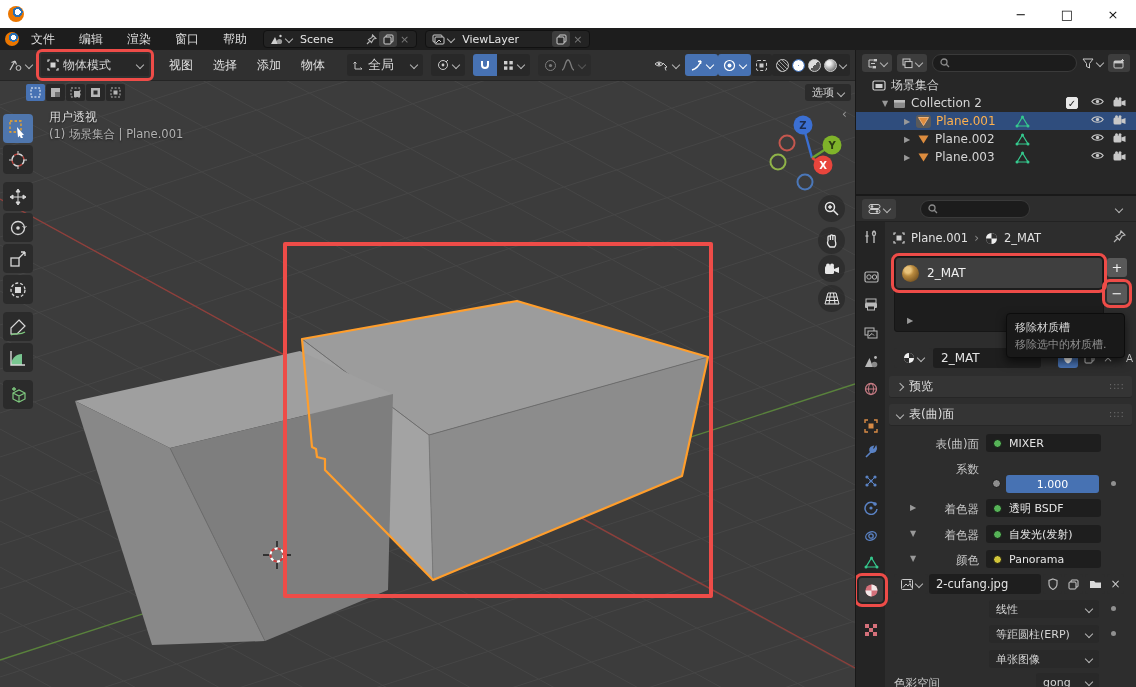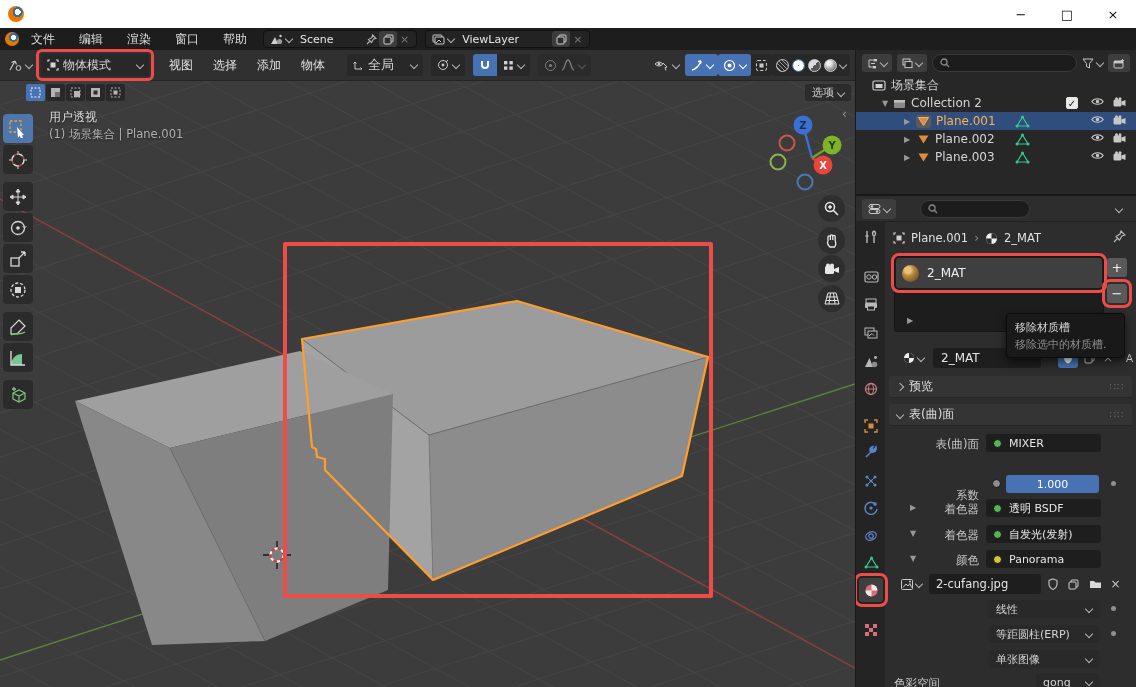--- a/index.html
+++ b/index.html
@@ -842,21 +842,21 @@
         <span>表(曲)面</span>
         <span class="grip" style="margin-left:auto">∷∷</span>
       </div>
 
       <span class="lab" style="left:0;top:241px;width:94px">表(曲)面</span>
       <div class="ab fieldd" style="left:101px;top:238px;width:115px;height:18px;padding:0 7px;gap:7px;font-size:11px">
         <span class="sockdot" style="background:#56b357"></span>
         <span>MIXER</span>
       </div>
 
-      <span class="lab" style="left:0;top:292px;width:94px">系数</span>
+      <span class="lab" style="left:0;top:266px;width:94px">系数</span>
       <span class="ab sockdot" style="left:107px;top:283px;background:#8d8d8d"></span>
       <div class="ab" style="left:121px;top:279px;width:93px;height:18px;background:#4772b3;border-radius:3px;color:#fff;font-size:11px;display:flex;align-items:center;justify-content:center">1.000</div>
       <span class="ab" style="left:226px;top:285px;width:5px;height:5px;border-radius:50%;background:#909090"></span>
 
       <span class="ab exp" style="left:23px;top:307px">▶</span>
       <span class="lab" style="left:0;top:306px;width:94px">着色器</span>
       <div class="ab fieldd" style="left:101px;top:303px;width:115px;height:18px;padding:0 7px;gap:7px;font-size:11px">
         <span class="sockdot" style="background:#56b357"></span>
         <span>透明 BSDF</span>
       </div>

